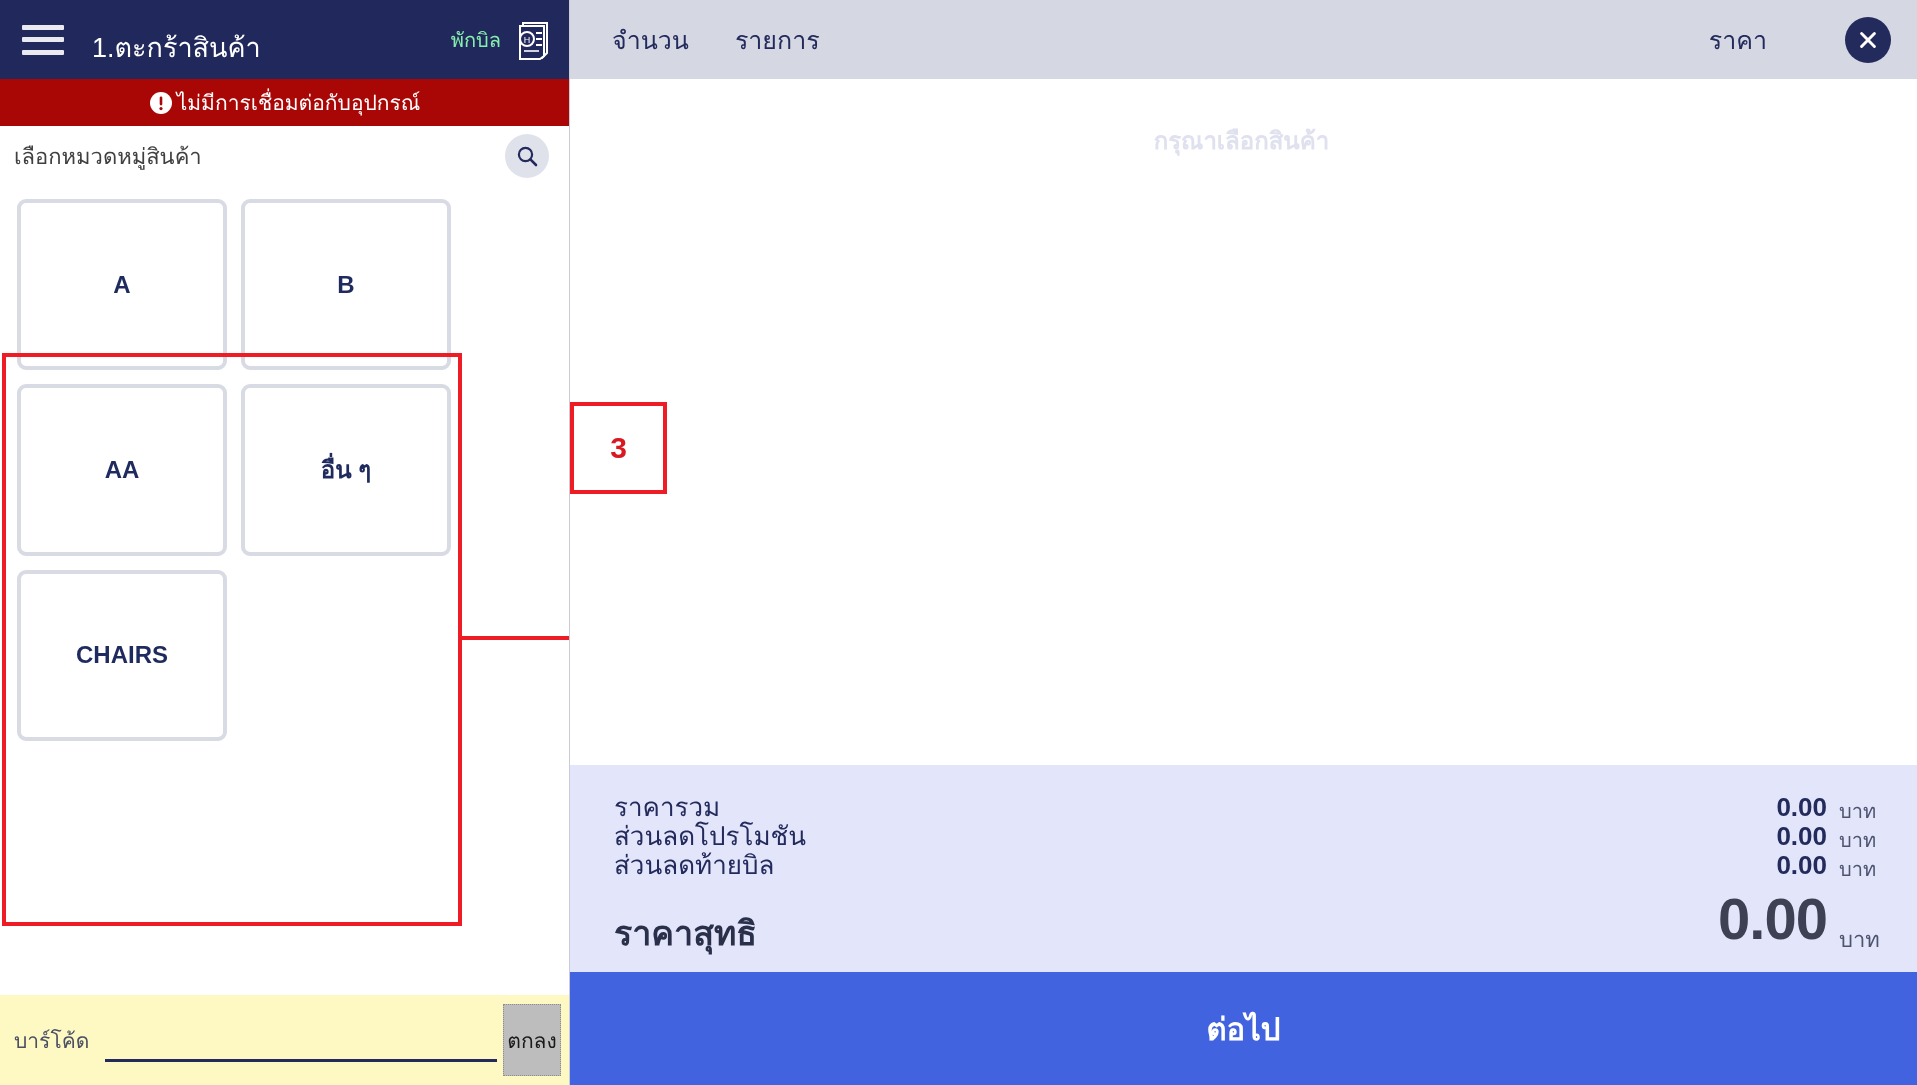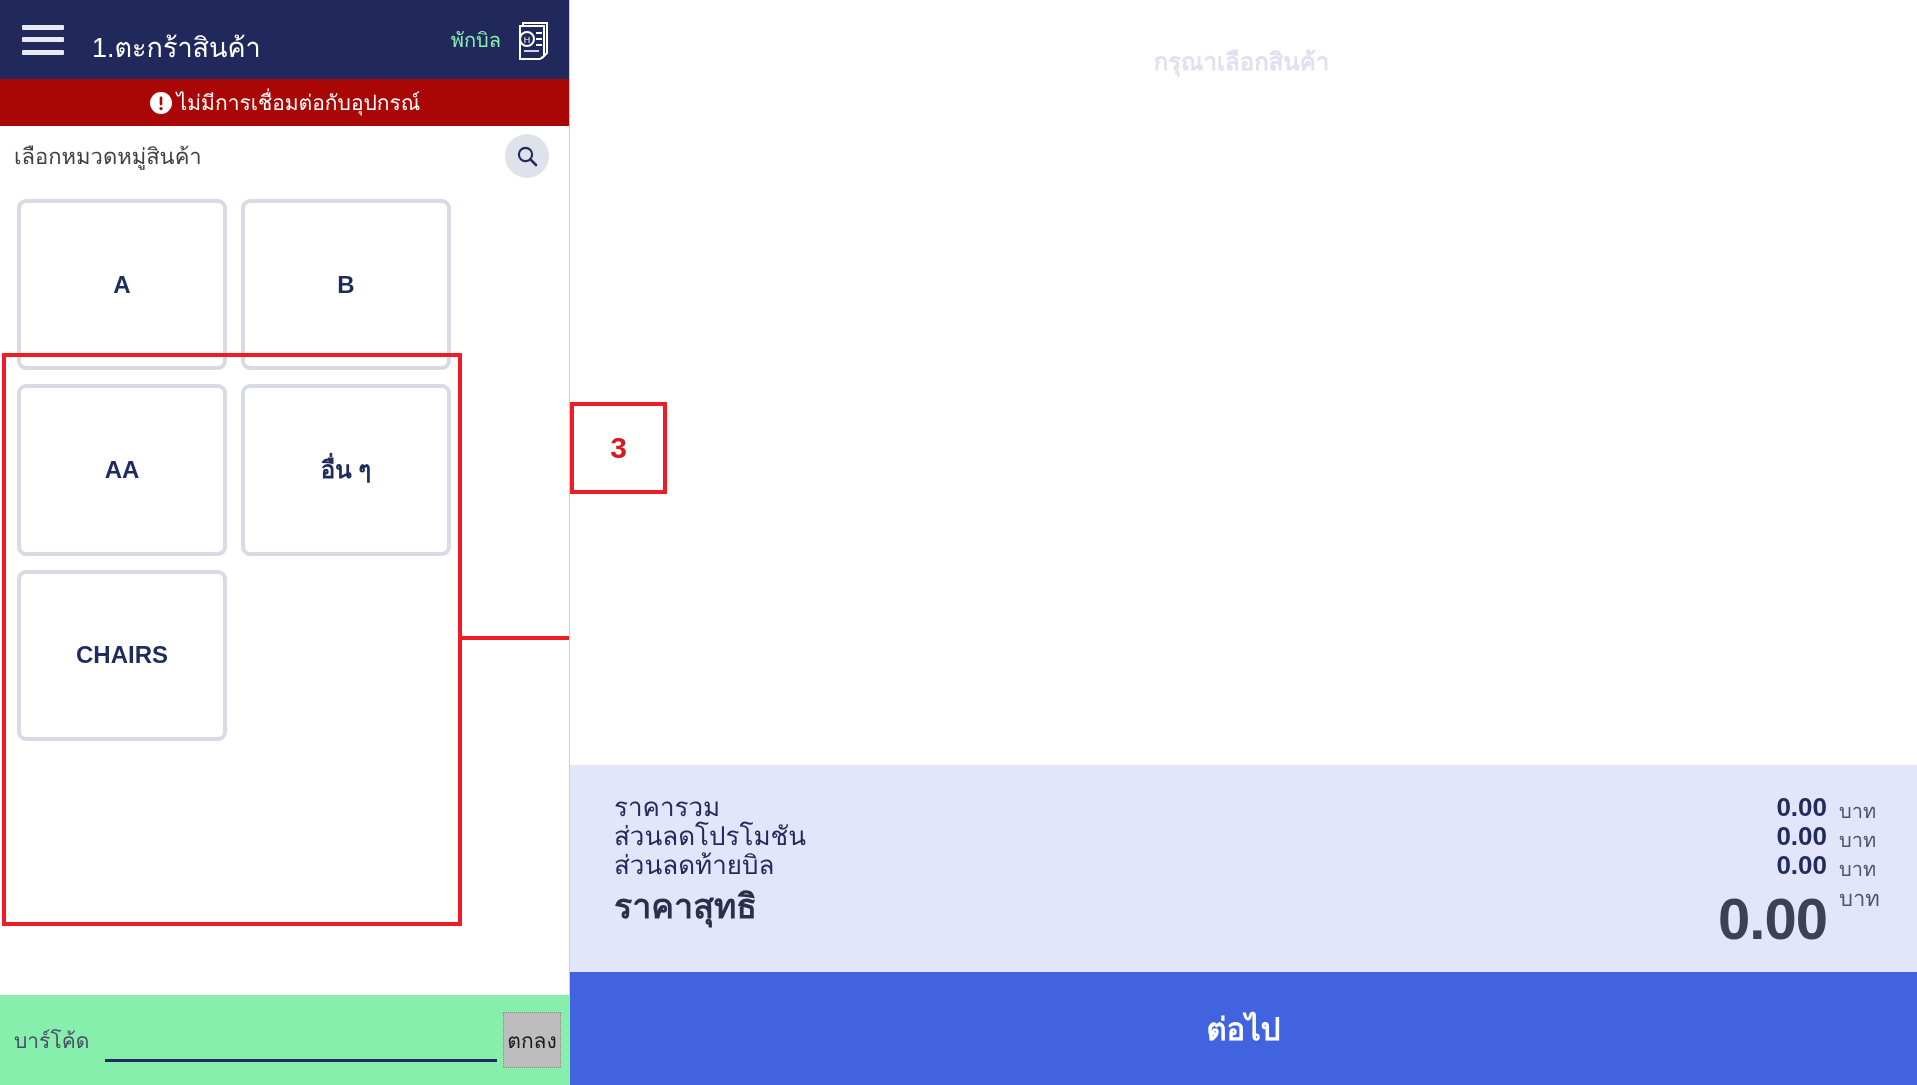--- a/index.html
+++ b/index.html
@@ -188,21 +188,21 @@
     justify-content: center;
     color: #d81921;
     font-size: 30px;
     font-weight: 700;
     z-index: 42;
   }
 
   .barcode-bar {
     flex: 0 0 90px;
     height: 90px;
-    background: #86efac;
+    background: #fef9c3;
     display: flex;
     align-items: center;
     padding: 0 0 0 14px;
     gap: 0;
   }
   .barcode-label {
     font-size: 21px;
     color: #4a4f63;
     white-space: nowrap;
     margin-right: 16px;
@@ -216,21 +216,21 @@
     font-size: 21px;
     color: #1f2a5e;
     outline: none;
     font-family: inherit;
     margin-right: 6px;
     padding: 0 4px;
   }
   .barcode-ok {
     flex: 0 0 58px;
     width: 58px;
-    height: 56px;
+    height: 72px;
     background: #bdbdbd;
     border: 1px dotted #8d8d8d;
     color: #1a1a1a;
     font-size: 21px;
     font-family: inherit;
     display: flex;
     align-items: center;
     justify-content: center;
     cursor: pointer;
     margin-right: 8px;
@@ -315,21 +315,21 @@
     color: #232a5c;
     font-weight: 700;
   }
   .sum-unit {
     font-size: 20px;
     color: #4e5470;
     margin-left: 12px;
     width: 44px;
     text-align: left;
   }
-  .sum-row.net { margin-top: 7px; align-items: flex-start; }
+  .sum-row.net { margin-top: 7px; align-items: flex-end; }
   .sum-row.net .sum-label {
     font-size: 34px;
     font-weight: 700;
     color: #2a2f4a;
   }
   .sum-row.net .sum-val {
     font-size: 58px;
     font-weight: 700;
     color: #3d4153;
     letter-spacing: -1px;
@@ -422,20 +422,31 @@
 
     <div class="barcode-bar">
       <span class="barcode-label">บาร์โค้ด</span>
       <input class="barcode-input" type="text" value="" placeholder="" style="">
       <button class="barcode-ok">ตกลง</button>
     </div>
   </div>
 
   <div class="right-panel">
 
+    <div class="right-header">
+      <span class="col-head">จำนวน</span>
+      <span class="col-head">รายการ</span>
+      <span class="col-head price">ราคา</span>
+      <button class="close-btn">
+        <svg viewBox="0 0 24 24" xmlns="http://www.w3.org/2000/svg">
+          <line x1="5" y1="5" x2="19" y2="19" stroke="#ffffff" stroke-width="3.2" stroke-linecap="round"></line>
+          <line x1="19" y1="5" x2="5" y2="19" stroke="#ffffff" stroke-width="3.2" stroke-linecap="round"></line>
+        </svg>
+      </button>
+    </div>
 
     <div class="cart-area">
       <div class="cart-empty-text">กรุณาเลือกสินค้า</div>
     </div>
 
     <div class="summary">
       <div class="sum-row">
         <span class="sum-label">ราคารวม</span>
         <span class="sum-val">0.00</span>
         <span class="sum-unit">บาท</span>

